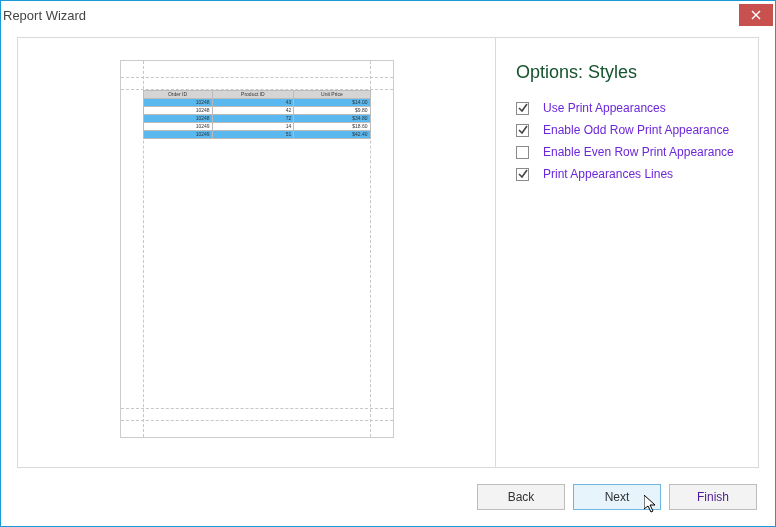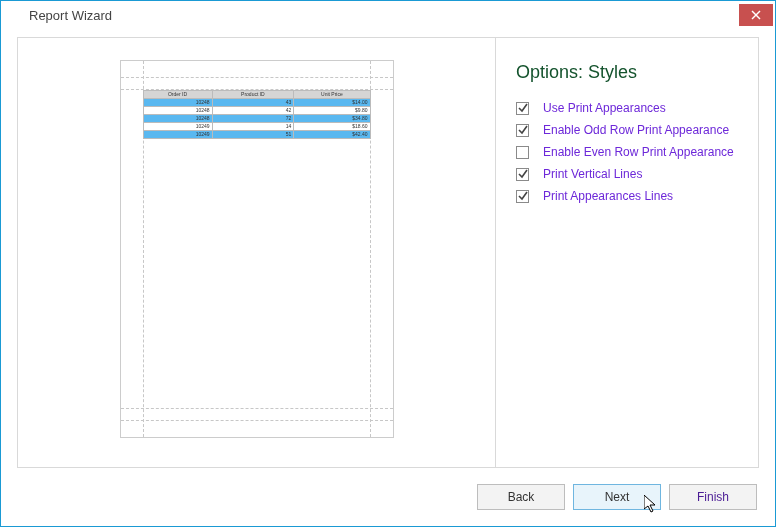--- a/index.html
+++ b/index.html
@@ -17,21 +17,21 @@
     height: 527px;
     border: 1px solid #1a9ad4;
     background: #fff;
     position: relative;
   }
   .titlebar {
     height: 28px;
     display: flex;
     align-items: center;
     justify-content: space-between;
-    padding-left: 28px;
+    padding-left: 2px;
     background: #fff;
   }
   .title {
     font-size: 13px;
     color: #444;
   }
   .close-btn {
     width: 34px;
     height: 22px;
     background: #c8504f;
@@ -256,28 +256,20 @@
         <span>Enable Odd Row Print Appearance</span>
       </div>
 
       <div class="checkbox-row">
         <span class="cb">
           
         </span>
         <span>Enable Even Row Print Appearance</span>
       </div>
 
-      <div class="checkbox-row">
-        <span class="cb checked">
-          <svg viewBox="0 0 10 10">
-              <polyline points="1,5 4,8 9,1" fill="none" stroke="#444" stroke-width="1.6"></polyline>
-            </svg>
-        </span>
-        <span>Print Vertical Lines</span>
-      </div>
 
       <div class="checkbox-row">
         <span class="cb checked">
           <svg viewBox="0 0 10 10">
               <polyline points="1,5 4,8 9,1" fill="none" stroke="#444" stroke-width="1.6"></polyline>
             </svg>
         </span>
         <span>Print Appearances Lines</span>
       </div>
     </div>

